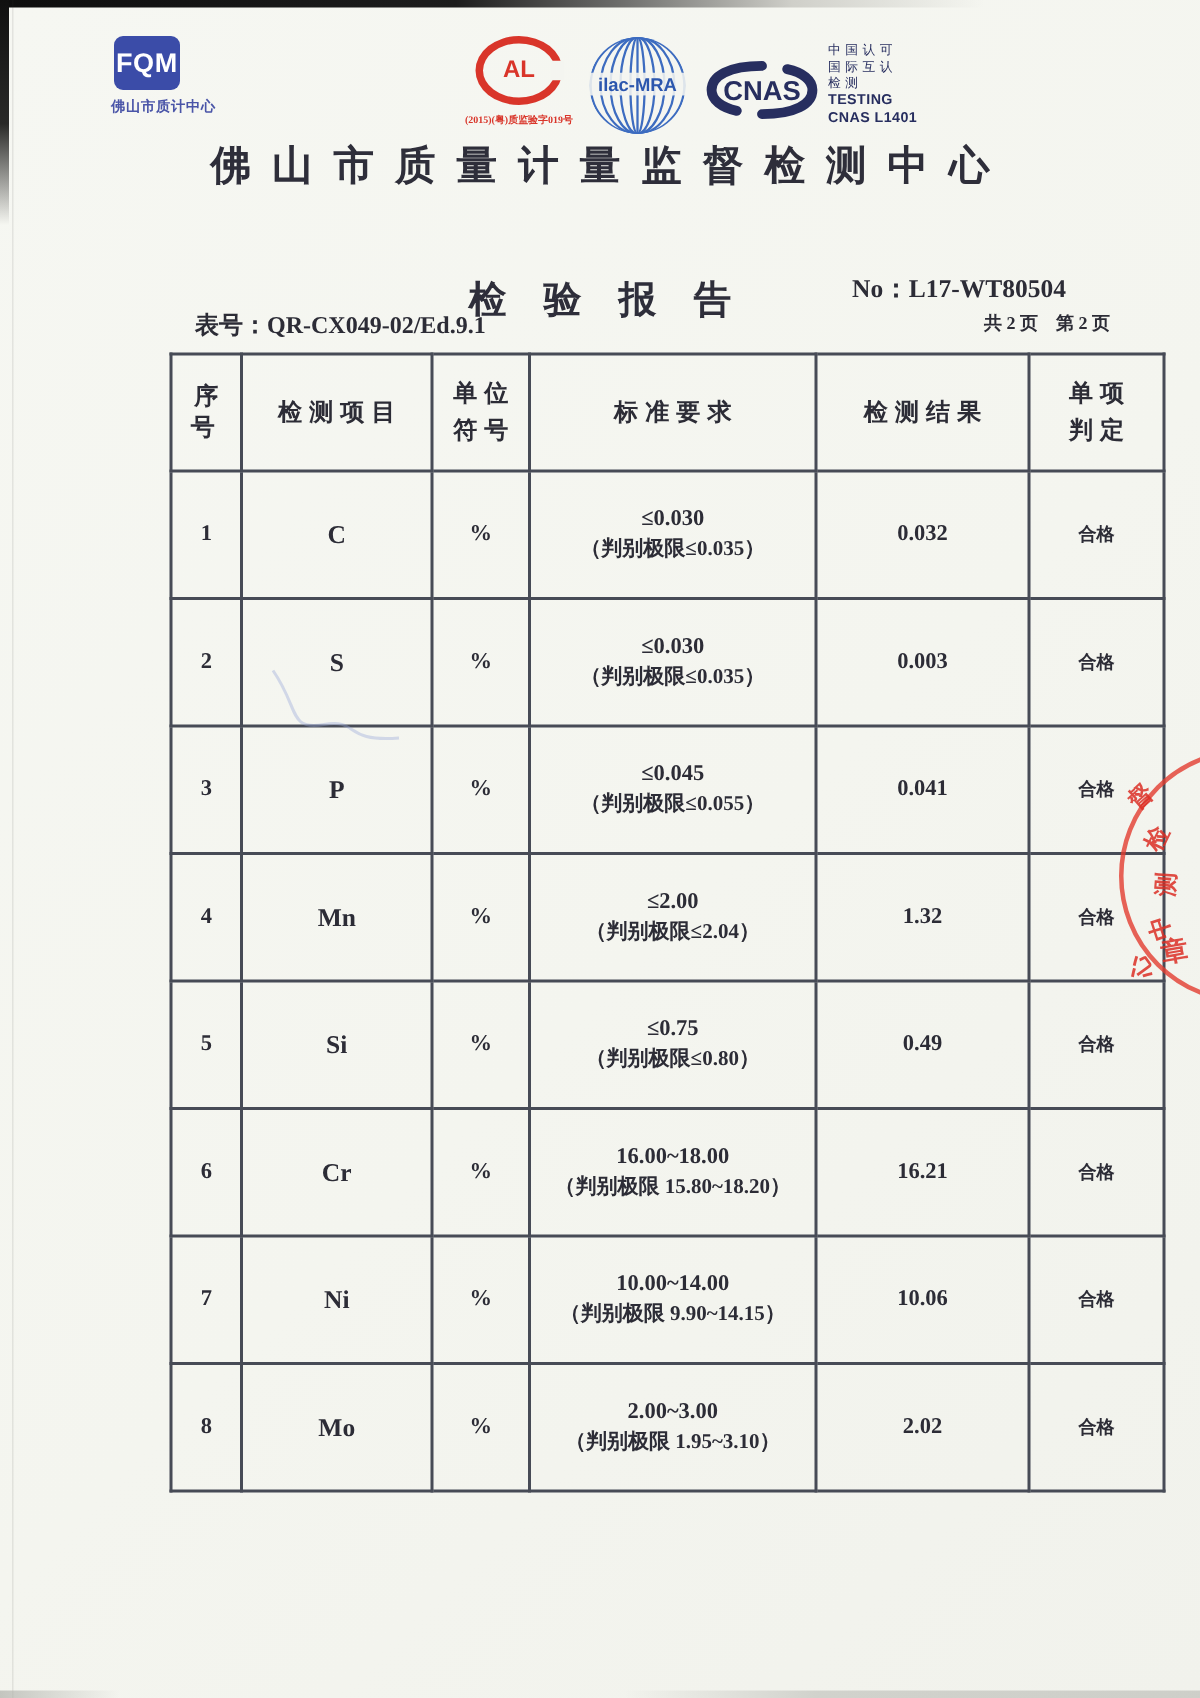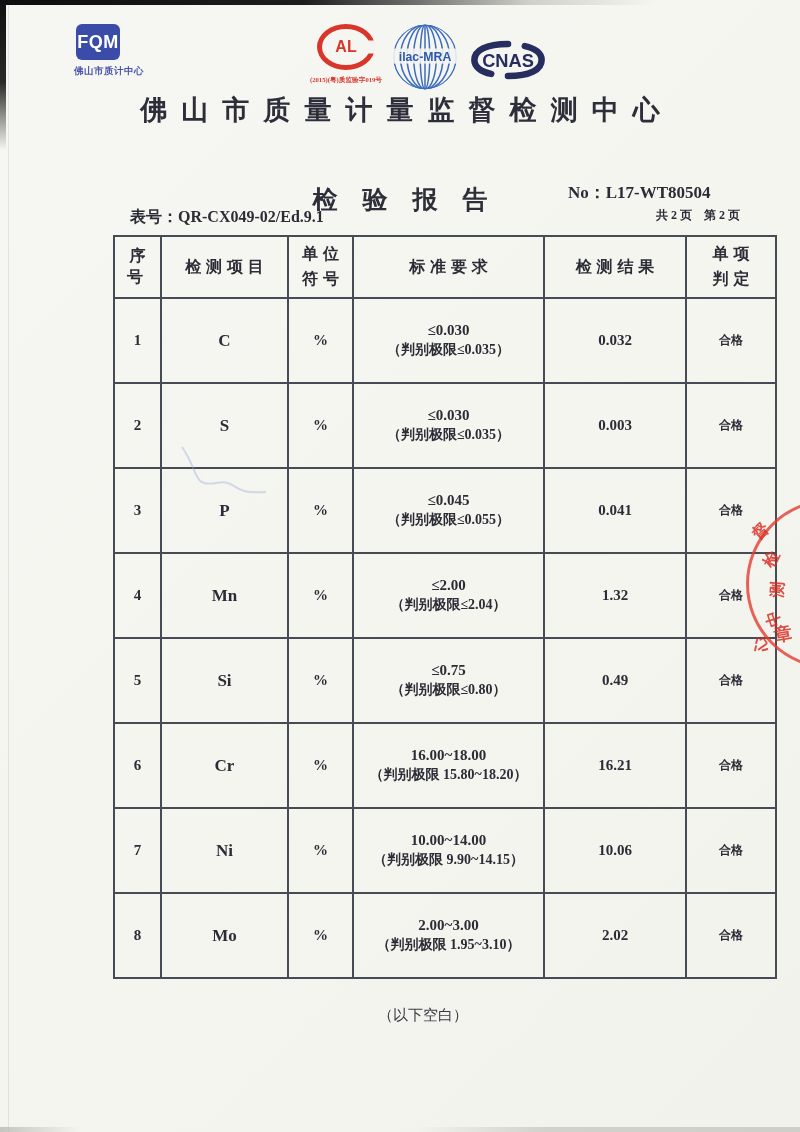--- a/index.html
+++ b/index.html
@@ -54,21 +54,21 @@
   .no-line{left:568px;top:181px;font-size:17px;font-weight:bold;white-space:nowrap;}
   .form-line{left:130px;top:207px;font-size:16px;font-weight:bold;white-space:nowrap;}
   .page-line{left:568px;top:207px;width:172px;text-align:right;font-size:12px;font-weight:bold;white-space:nowrap;}
 
   
   table.report{position:absolute;left:113px;top:235px;width:662px;
     border-collapse:collapse;table-layout:fixed;}
   table.report th,table.report td{
     border:2px solid #474b56;text-align:center;vertical-align:middle;
     font-weight:bold;color:#2c2c36;padding:0;}
-  table.report thead tr{height:62px;}
+  table.report thead tr{height:78px;}
   table.report tbody tr{height:85px;}
   th .h1{font-size:16px;letter-spacing:.3em;text-indent:.3em;}
   th .h2{font-size:16px;letter-spacing:.3em;text-indent:.3em;margin-top:4px;text-align:center;}
   td.c-no{font-size:15px;}
   td.c-item{font-size:17px;}
   td.c-unit{font-size:15px;}
   td.c-std .std1{font-size:15px;}
   td.c-std .std2{font-size:14px;margin-top:2px;}
   td.c-res{font-size:15px;}
   td.c-verdict{font-size:12px;}
@@ -130,20 +130,27 @@
   </div>
 
   <div class="abs cnas-wrap">
     <svg width="76" height="40" viewBox="0 0 104 52">
       <path d="M52 4 C 22 4, 6 13, 6 26 C 6 35, 15 42, 29 45" stroke="#272e5f" stroke-width="9" fill="none" stroke-linecap="round"></path>
       <path d="M52 48 C 82 48, 98 39, 98 26 C 98 17, 89 10, 75 7" stroke="#272e5f" stroke-width="9" fill="none" stroke-linecap="round"></path>
       <text x="52" y="35" text-anchor="middle" font-size="25" font-weight="bold" fill="#272e5f" font-family="'Liberation Sans',sans-serif">CNAS</text>
     </svg>
   </div>
 
+  <div class="abs cnas-text">
+    <div class="cn">中国认可</div>
+    <div class="cn">国际互认</div>
+    <div class="cn">检测</div>
+    <div class="en">TESTING</div>
+    <div class="en">CNAS L1401</div>
+  </div>
 
   <div class="abs doc-title">佛山市质量计量监督检测中心</div>
   <div class="abs doc-subtitle">检验报告</div>
 
   <div class="abs no-line">
     <span>No：</span><span>L17-WT80504</span>
   </div>
   <div class="abs form-line">
     <span>表号：</span><span>QR-CX049-02/Ed.9.1</span>
   </div>
@@ -267,21 +274,20 @@
         <td class="c-std">
             <div class="std1">2.00~3.00</div>
             <div class="std2">（判别极限 1.95~3.10）</div>
           </td>
         <td class="c-res">2.02</td>
         <td class="c-verdict">合格</td>
       </tr>
     </tbody>
   </table>
 
-  <div class="abs below-blank">（以下空白）</div>
 
   <svg class="abs smudge" width="130" height="70">
     <path d="M12,12 C 30,38 22,52 46,48 C 70,44 58,60 96,57" stroke="#97a6d8" stroke-width="2" opacity="0.38" fill="none"></path>
   </svg>
 
   <div class="abs stamp-circle"></div>
   <span class="stamp-char" style="left:753px;top:521px;transform:rotate(-42deg);">督</span>
   <span class="stamp-char" style="left:764px;top:549px;transform:rotate(-64deg);">检</span>
   <span class="stamp-char" style="left:770px;top:579px;transform:rotate(-86deg);">测</span>
   <span class="stamp-char" style="left:766px;top:608px;transform:rotate(-108deg);">中</span>

